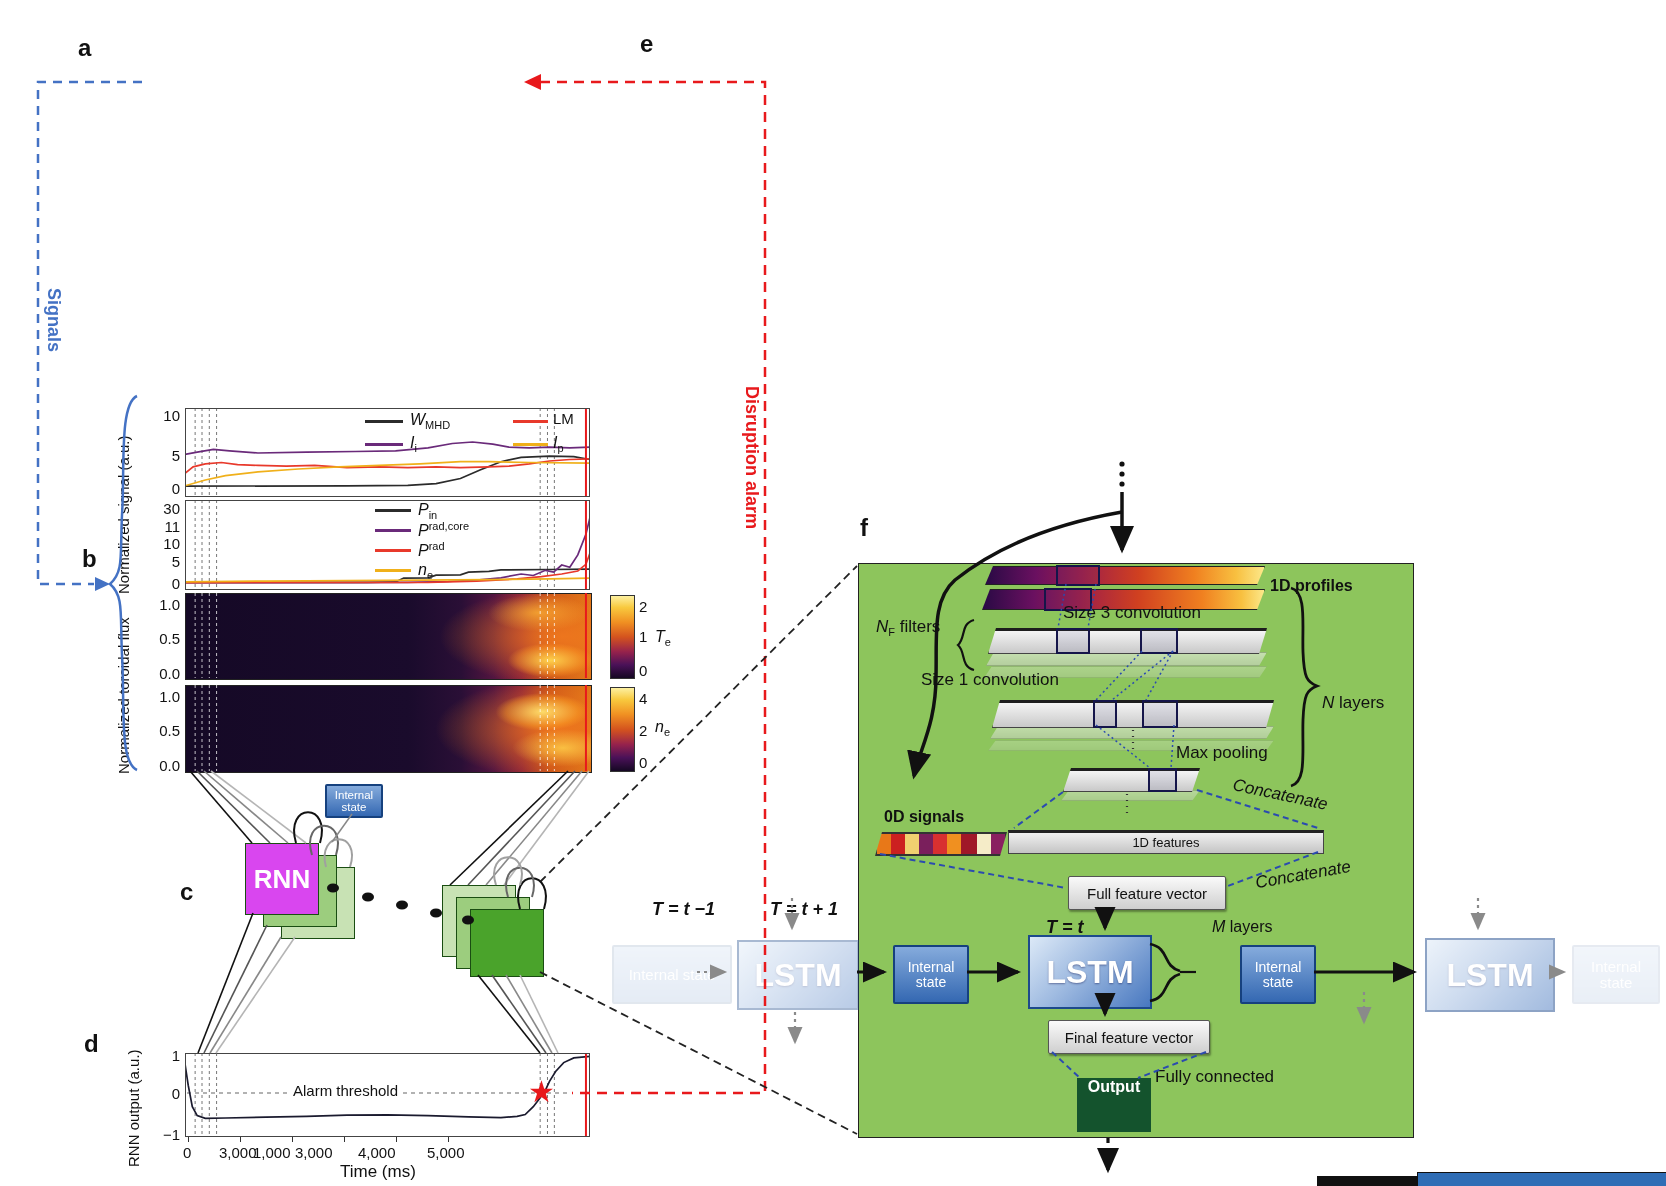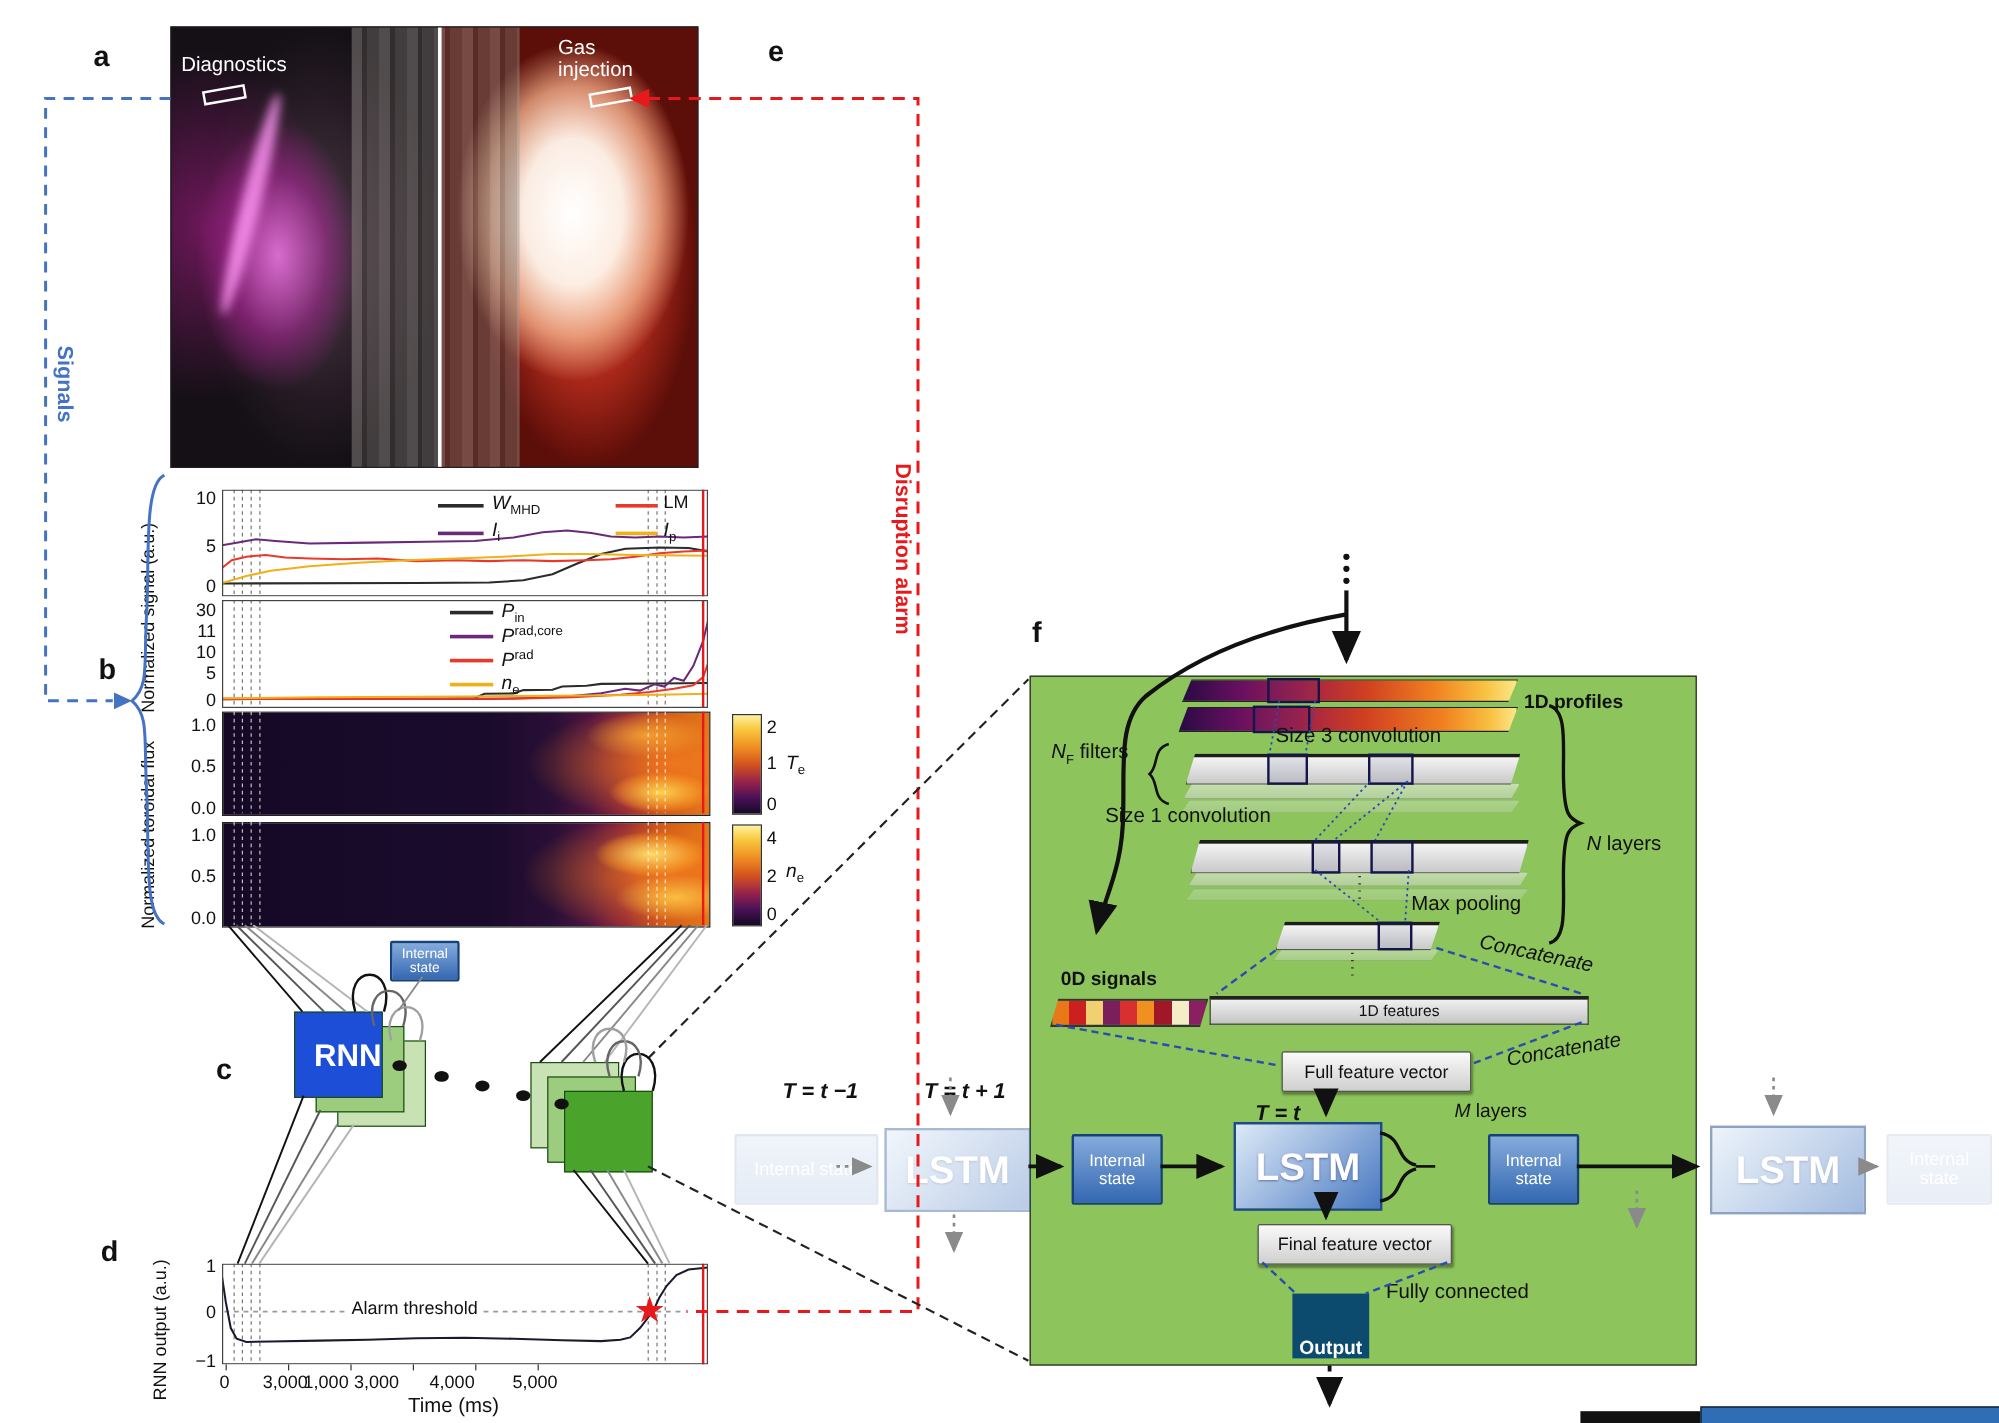--- a/index.html
+++ b/index.html
@@ -31,42 +31,20 @@
         text-shadow:0 1px 2px rgba(0,0,60,.4)}
   .fvbox{background:linear-gradient(180deg,#fafafa,#cfcfcf);border:1.5px solid #555;border-radius:2px;
          font-size:15px;display:flex;align-items:center;justify-content:center;box-shadow:1px 2px 2px rgba(0,0,0,.35)}
   .rnnbox{border:1.5px solid #1a4d12}
 </style>
 </head>
 <body>
 
 <div id="canvas">
 
-  <div class="abs" style="left:142px;top:22px;width:438px;height:366px;background:#1a1418;border:1px solid #222">
-    <div class="abs" style="left:0;top:0;width:222px;height:100%;
-      background:
-        radial-gradient(90px 150px at 40% 52%, rgba(240,120,230,.85), rgba(180,40,160,.5) 45%, transparent 75%),
-        radial-gradient(150px 210px at 12% 45%, rgba(130,25,105,.8), transparent 70%),
-        radial-gradient(closest-side at 55% 50%, #4a3a46, #251a23 70%, #141016);"></div>
-    <div class="abs" style="left:222px;top:0;width:216px;height:100%;
-      background:
-        radial-gradient(110px 160px at 52% 42%, #ffffff, rgba(255,246,236,.95) 38%, rgba(250,190,150,.7) 65%, transparent 88%),
-        radial-gradient(closest-side at 58% 52%, #e06040, #a52619 62%, #5c0e08);"></div>
-    <div class="abs" style="left:150px;top:0;width:140px;height:100%;opacity:.45;
-      background:repeating-linear-gradient(90deg,#9a948e 0 9px,#56504c 9px 13px,#7a746e 13px 23px);"></div>
-    <div class="abs" style="left:58px;top:52px;width:16px;height:190px;
-      background:rgba(255,150,245,.8);border-radius:50%;transform:rotate(14deg);filter:blur(4px)"></div>
-    <div class="abs" style="left:222px;top:0;width:3px;height:100%;background:#fff"></div>
-    <div class="abs txt white" style="left:8px;top:22px;font-size:17px">Diagnostics</div>
-    <div class="abs" style="left:26px;top:50px;width:32px;height:8px;border:2px solid #fff;transform:rotate(-10deg)"></div>
-    <div class="abs txt white" style="left:322px;top:8px;font-size:17px">
-      <span>Gas</span><br><span>injection</span>
-    </div>
-    <div class="abs" style="left:348px;top:52px;width:32px;height:8px;border:2px solid #fff;transform:rotate(-10deg)"></div>
-  </div>
 
   <div class="abs panel-letter" style="left:78px;top:34px">a</div>
   <div class="abs panel-letter" style="left:640px;top:30px">e</div>
   <div class="abs panel-letter" style="left:82px;top:545px">b</div>
   <div class="abs panel-letter" style="left:180px;top:878px">c</div>
   <div class="abs panel-letter" style="left:84px;top:1030px">d</div>
   <div class="abs panel-letter" style="left:860px;top:514px">f</div>
 
   <div class="abs txt bold vert-down" style="left:44px;top:288px;font-size:18px;color:#4472c4">Signals</div>
   <div class="abs txt bold vert-down" style="left:742px;top:386px;font-size:18px;color:#e8191c">Disruption alarm</div>
@@ -175,21 +153,21 @@
   <div class="abs tick raxis" style="left:148px;top:722px;width:32px">0.5</div>
   <div class="abs tick raxis" style="left:148px;top:757px;width:32px">0.0</div>
   <div class="abs cbar" style="left:610px;top:687px;width:23px;height:83px"></div>
   <div class="abs tick" style="left:639px;top:690px">4</div>
   <div class="abs tick" style="left:639px;top:722px">2</div>
   <div class="abs tick" style="left:639px;top:754px">0</div>
   <div class="abs txt" style="left:655px;top:718px;font-size:16px"><span class="it">n</span><sub>e</sub></div>
 
   <div class="abs rnnbox" style="left:281px;top:867px;width:72px;height:70px;background:#c8e2b4"></div>
   <div class="abs rnnbox" style="left:263px;top:855px;width:72px;height:70px;background:#9ccd7e"></div>
-  <div class="abs rnnbox" style="left:245px;top:843px;width:72px;height:70px;background:#1d4ed8;display:flex;align-items:center;justify-content:flex-end">
+  <div class="abs rnnbox" style="left:245px;top:843px;width:72px;height:70px;background:#d946ef;display:flex;align-items:center;justify-content:center">
     <span class="bold white txt" style="font-size:26px">RNN</span>
   </div>
   <div class="abs isbox" style="left:325px;top:784px;width:54px;height:30px;font-size:11.5px">
     <span><span>Internal</span><br><span>state</span></span>
   </div>
   <div class="abs rnnbox" style="left:442px;top:885px;width:72px;height:70px;background:#c8e2b4"></div>
   <div class="abs rnnbox" style="left:456px;top:897px;width:72px;height:70px;background:#9ccd7e"></div>
   <div class="abs rnnbox" style="left:470px;top:909px;width:72px;height:66px;background:#4aa32b"></div>
 
   <div class="abs txt vert-up" style="left:126px;top:1045px;height:122px;font-size:15px">RNN output (a.u.)</div>
@@ -306,22 +284,22 @@
     <span>LSTM</span>
   </div>
   <div class="abs isbox" style="left:1572px;top:945px;width:84px;height:55px;opacity:.1;font-size:15px">
     <span><span>Internal</span> <span>state</span></span>
   </div>
 
   <div class="abs fvbox" style="left:1048px;top:1020px;width:160px;height:32px">
     <span>Final feature vector</span>
   </div>
   <div class="abs txt" style="left:1155px;top:1068px;font-size:17px">Fully connected</div>
-  <div class="abs" style="left:1077px;top:1078px;width:64px;height:54px;background:#0c4a6e;
-       display:flex;align-items:flex-end;justify-content:center">
+  <div class="abs" style="left:1077px;top:1078px;width:74px;height:54px;background:#14532d;
+       display:flex;align-items:flex-start;justify-content:center">
     <span class="bold white txt" style="font-size:16px">Output</span>
   </div>
 
   <div class="abs" style="left:1317px;top:1176px;width:100px;height:10px;background:#111"></div>
   <div class="abs" style="left:1417px;top:1172px;width:249px;height:14px;background:#2f6db5;border:1px solid #111"></div>
 
   <svg class="abs" width="1666" height="1186" style="left:0;top:0;pointer-events:none;z-index:5">
     <defs>
       <marker id="mb" markerWidth="10" markerHeight="10" refX="7" refY="3.5" orient="auto">
           <path d="M0,0 L8,3.5 L0,7 Z" fill="#111"></path>

